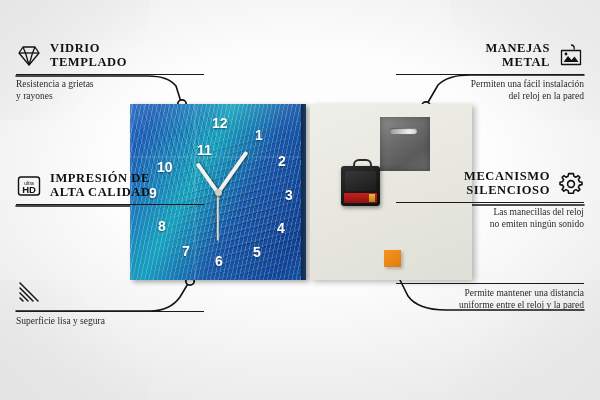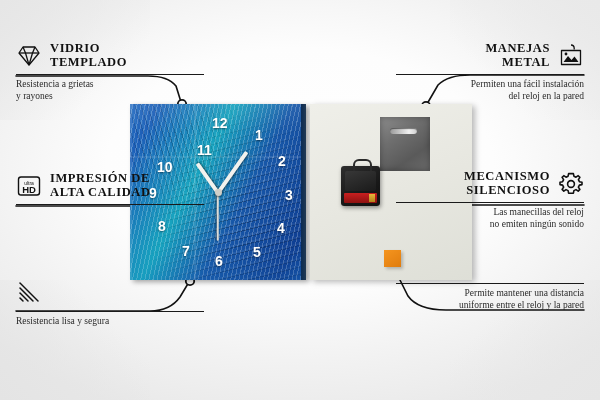--- a/index.html
+++ b/index.html
@@ -244,21 +244,21 @@
       <svg class="ico" viewBox="0 0 26 26">
         <g stroke="#111" stroke-width="1.5" stroke-linecap="round">
           <path d="M4,3 L22,21"></path>
             <path d="M4,8 L17,21"></path>
             <path d="M4,13 L12,21"></path>
             <path d="M4,18 L7,21"></path>
         </g>
       </svg>
     </div>
     <hr class="co-rule">
-    <div class="co-desc">Resistencia lisa y segura</div>
+    <div class="co-desc">Superficie lisa y segura</div>
   </div>
 
   <div class="callout co-right" id="lbl-mecanismo">
     <div class="co-head">
       <svg class="ico" viewBox="0 0 26 26">
         <g fill="none" stroke="#111" stroke-width="1.6" stroke-linejoin="round">
           <path d="M13,2.6 l2.4,0 0.5,2.6 2.1,1 2.2,-1.5 1.7,1.7 -1.5,2.2 1,2.1 2.6,0.5 0,2.4 -2.6,0.5 -1,2.1 1.5,2.2 -1.7,1.7 -2.2,-1.5 -2.1,1 -0.5,2.6 -2.4,0 -2.4,0 -0.5,-2.6 -2.1,-1 -2.2,1.5 -1.7,-1.7 1.5,-2.2 -1,-2.1 -2.6,-0.5 0,-2.4 2.6,-0.5 1,-2.1 -1.5,-2.2 1.7,-1.7 2.2,1.5 2.1,-1 0.5,-2.6 z"></path>
           <circle cx="13" cy="13" r="3.4"></circle>
         </g>
       </svg>

